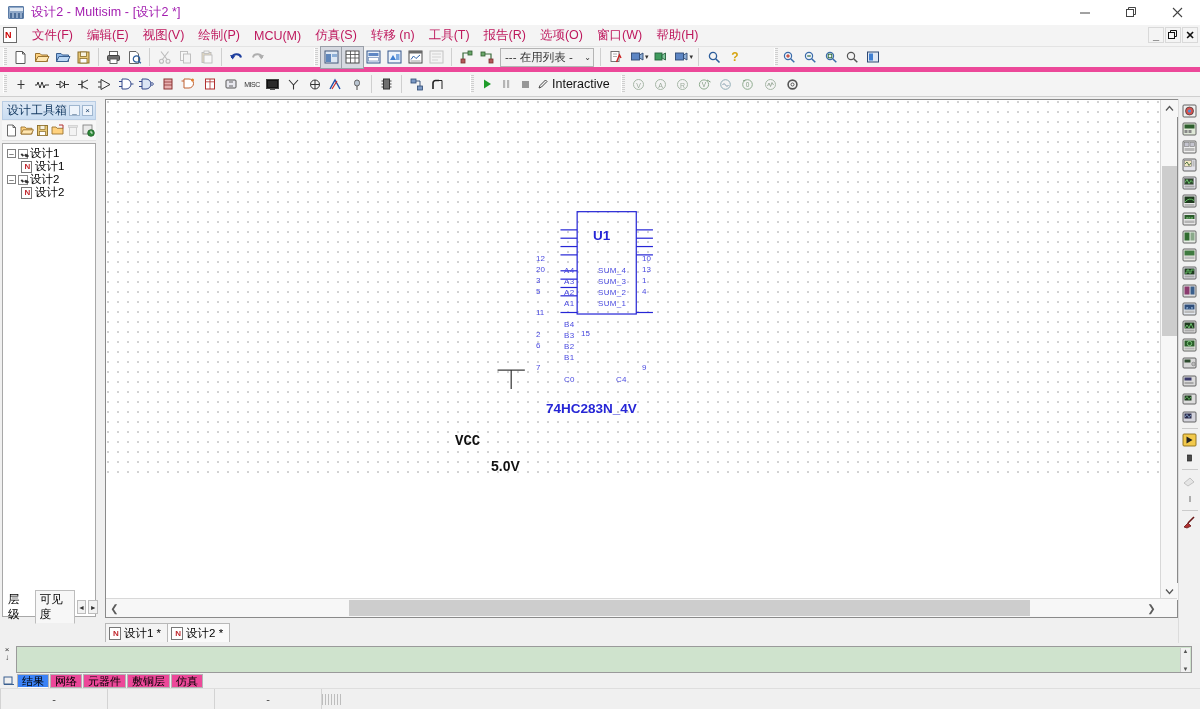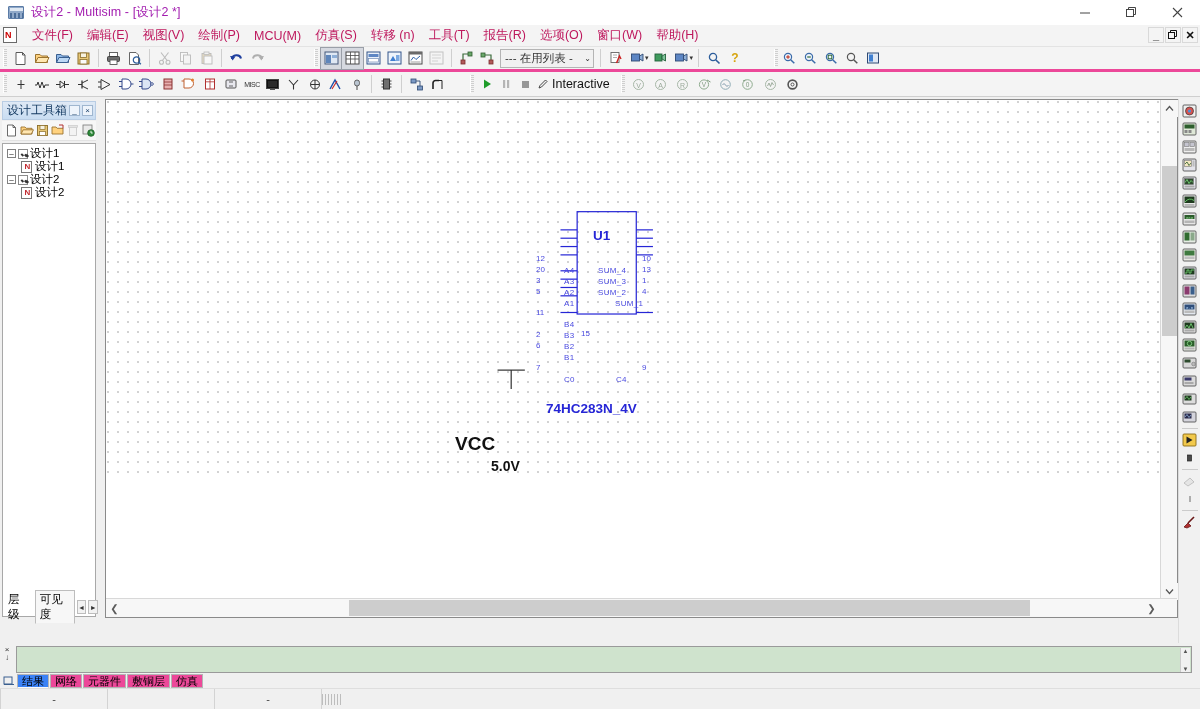--- a/index.html
+++ b/index.html
@@ -67,21 +67,21 @@
   .mdi-btn {
     width:16px; height:16px; display:flex; align-items:center; justify-content:center;
     font-size:11px; font-weight:bold; color:#111; background:#f4f4f4;
     border:1px solid #d9d9d9; font-family:"Liberation Sans",sans-serif;
   }
 
   
   .toolbar1 {
     position:absolute; left:0; top:47px; width:1200px; height:25px;
     background:#f4f4f4; display:flex; align-items:center;
-    border-bottom:3px solid #ec4899;
+    border-bottom:5px solid #ec4899;
   }
   .toolbar2 {
     position:absolute; left:0; top:72px; width:1200px; height:25px;
     background:#f4f4f4; display:flex; align-items:center;
     border-bottom:1px solid #cfcfcf;
   }
   .tb-grip {
     width:4px; height:18px; margin:0 3px;
     background: repeating-linear-gradient(180deg,#cfcfcf 0 1px,transparent 1px 2px);
     border-left:1px solid #fff; flex:none;
@@ -224,22 +224,22 @@
   }
   .pinlabel {
     position:absolute; color:#4a4ae0; font-size:8px; font-family:"Liberation Sans",sans-serif;
     letter-spacing:.3px; white-space:nowrap;
   }
   .pinnum {
     position:absolute; color:#4a4ae0; font-size:8px; font-family:"Liberation Sans",sans-serif;
     white-space:nowrap;
   }
   .vcc-label {
-    position:absolute; color:#111; font-weight:bold; font-size:19px;
-    font-family:Liberation Sans, sans-serif;
+    position:absolute; color:#111; font-weight:bold; font-size:14px;
+    font-family:Liberation Mono, monospace;
   }
   .vcc-value {
     position:absolute; color:#111; font-weight:bold; font-size:14px;
     font-family:"Liberation Sans",sans-serif;
   }
 
   
   .doctabs {
     position:absolute; left:105px; top:620px; width:1073px; height:22px;
     background:#f0f0f0; display:flex; align-items:flex-end;
@@ -954,21 +954,21 @@
       <div class="pinlabel" style="left:457px; top:198px;">A1</div>
       <div class="pinlabel" style="left:457px; top:219px;">B4</div>
       <div class="pinlabel" style="left:457px; top:230px;">B3</div>
       <div class="pinlabel" style="left:457px; top:241px;">B2</div>
       <div class="pinlabel" style="left:457px; top:252px;">B1</div>
       <div class="pinlabel" style="left:457px; top:274px;">C0</div>
 
       <div class="pinlabel" style="left:491px; top:165px;">SUM_4</div>
       <div class="pinlabel" style="left:491px; top:176px;">SUM_3</div>
       <div class="pinlabel" style="left:491px; top:187px;">SUM_2</div>
-      <div class="pinlabel" style="left:508px; top:198px;text-align:center;">SUM_1</div>
+      <div class="pinlabel" style="left:491px; top:198px;text-align:center;">SUM_1</div>
       <div class="pinlabel" style="left:509px; top:274px;">C4</div>
 
       <div class="pinnum" style="left:429px; top:153px;">12</div>
       <div class="pinnum" style="left:429px; top:164px;">20</div>
       <div class="pinnum" style="left:429px; top:175px;">3</div>
       <div class="pinnum" style="left:429px; top:186px;">5</div>
       <div class="pinnum" style="left:429px; top:207px;">11</div>
       <div class="pinnum" style="left:429px; top:228px;margin-left:45px;">15</div>
       <div class="pinnum" style="left:429px; top:229px;">2</div>
       <div class="pinnum" style="left:429px; top:240px;">6</div>
@@ -1011,20 +1011,30 @@
       </div>
     </div>
 
     <div class="hscroll">
       <div class="hs-left">❮</div>
       <div class="hs-thumb"></div>
       <div class="hs-right">❯</div>
     </div>
   </div>
 
+  <div class="doctabs">
+    <div class="doctab">
+      <span class="tab-ico"></span>
+      <span>设计1 *</span>
+    </div>
+    <div class="doctab sel">
+      <span class="tab-ico"></span>
+      <span>设计2 *</span>
+    </div>
+  </div>
 
   <div class="instbar">
     <div class="inst-btn">
       <svg width="15" height="14" viewBox="0 0 15 14">
           <rect x="1" y="1" width="13" height="12" rx="1" fill="#efefef" stroke="#555" stroke-width="0.9"></rect>
           <circle cx="7.5" cy="7" r="4" fill="#d9534f" stroke="#333" stroke-width="0.7"></circle>
           <circle cx="7.5" cy="7" r="1.6" fill="#4a90d9"></circle>
         </svg>
     </div>
     <div class="inst-btn">

